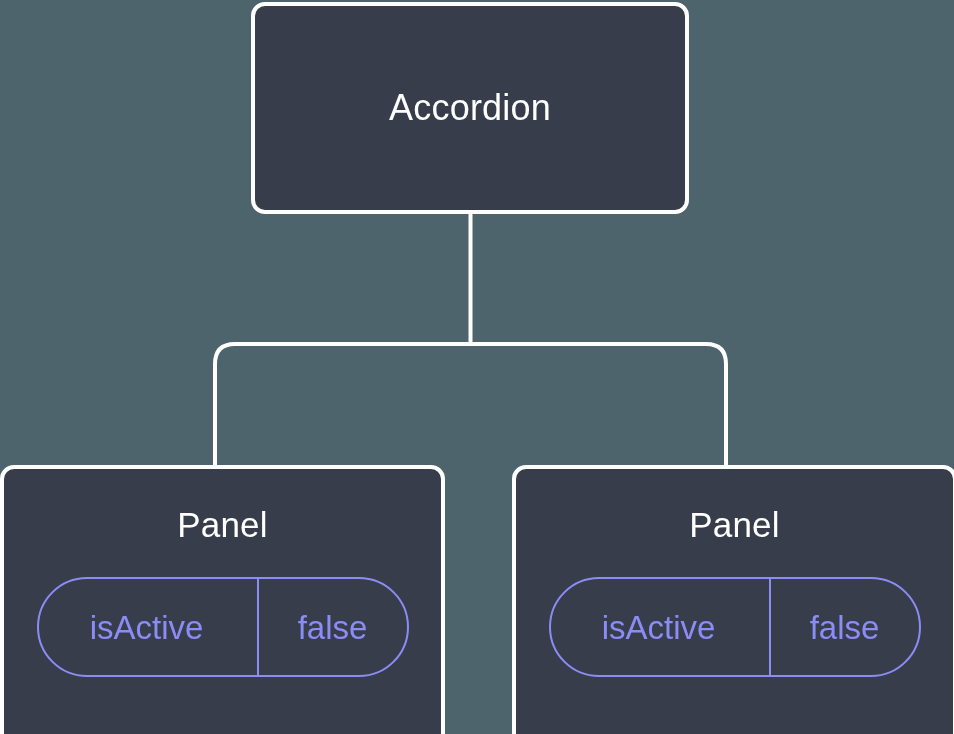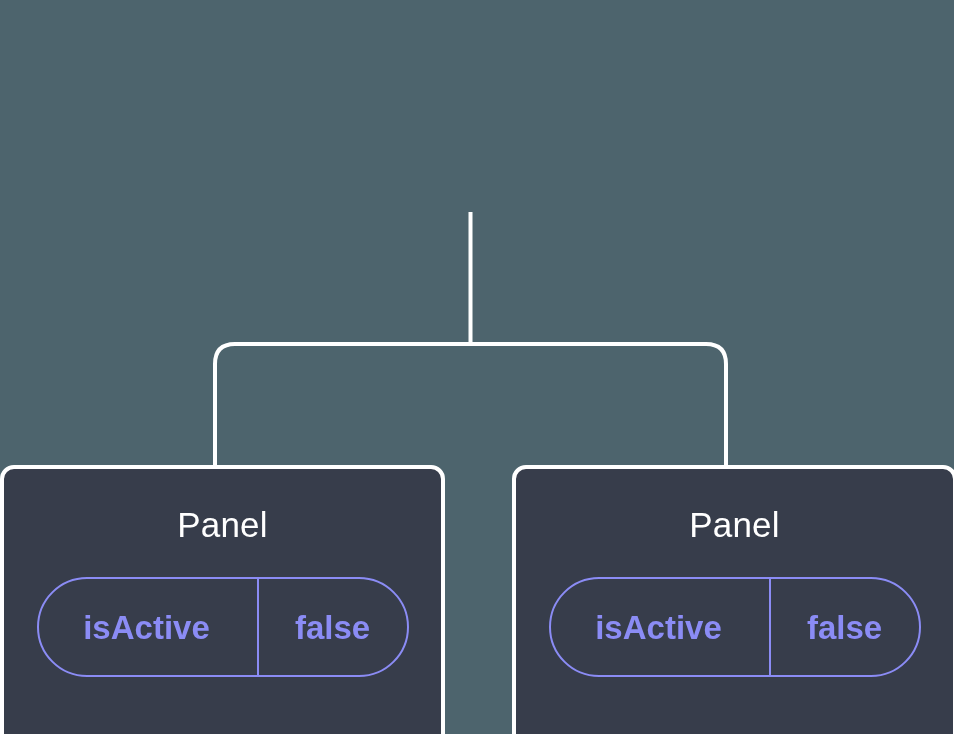--- a/index.html
+++ b/index.html
@@ -90,21 +90,21 @@
     overflow: hidden;
   }
 
   .pill-key,
   .pill-val {
     display: flex;
     align-items: center;
     justify-content: center;
     color: #8b8cf5;
     font-size: 33px;
-    font-weight: 700;
+    font-weight: 400;
     line-height: 1;
     white-space: nowrap;
   }
 
   .pill-key {
     width: 216px;
     padding-right: 2px;
   }
 
   .pill-divider {
@@ -127,20 +127,23 @@
     <path d="M 470.5 212 L 470.5 344" fill="none" stroke="#ffffff" stroke-width="4" stroke-linecap="butt"></path>
 
     <path d="M 215 470
              L 215 364
              Q 215 344 235 344
              L 706 344
              Q 726 344 726 364
              L 726 470" fill="none" stroke="#ffffff" stroke-width="4" stroke-linecap="butt" stroke-linejoin="round"></path>
   </svg>
 
+  <div class="node node-root">
+    <div class="node-title">Accordion</div>
+  </div>
 
   <div class="node node-panel node-panel-left">
     <div class="node-title">Panel</div>
     <div class="pill">
       <div class="pill-key">isActive</div>
       <div class="pill-divider"></div>
       <div class="pill-val">false</div>
     </div>
   </div>
 

